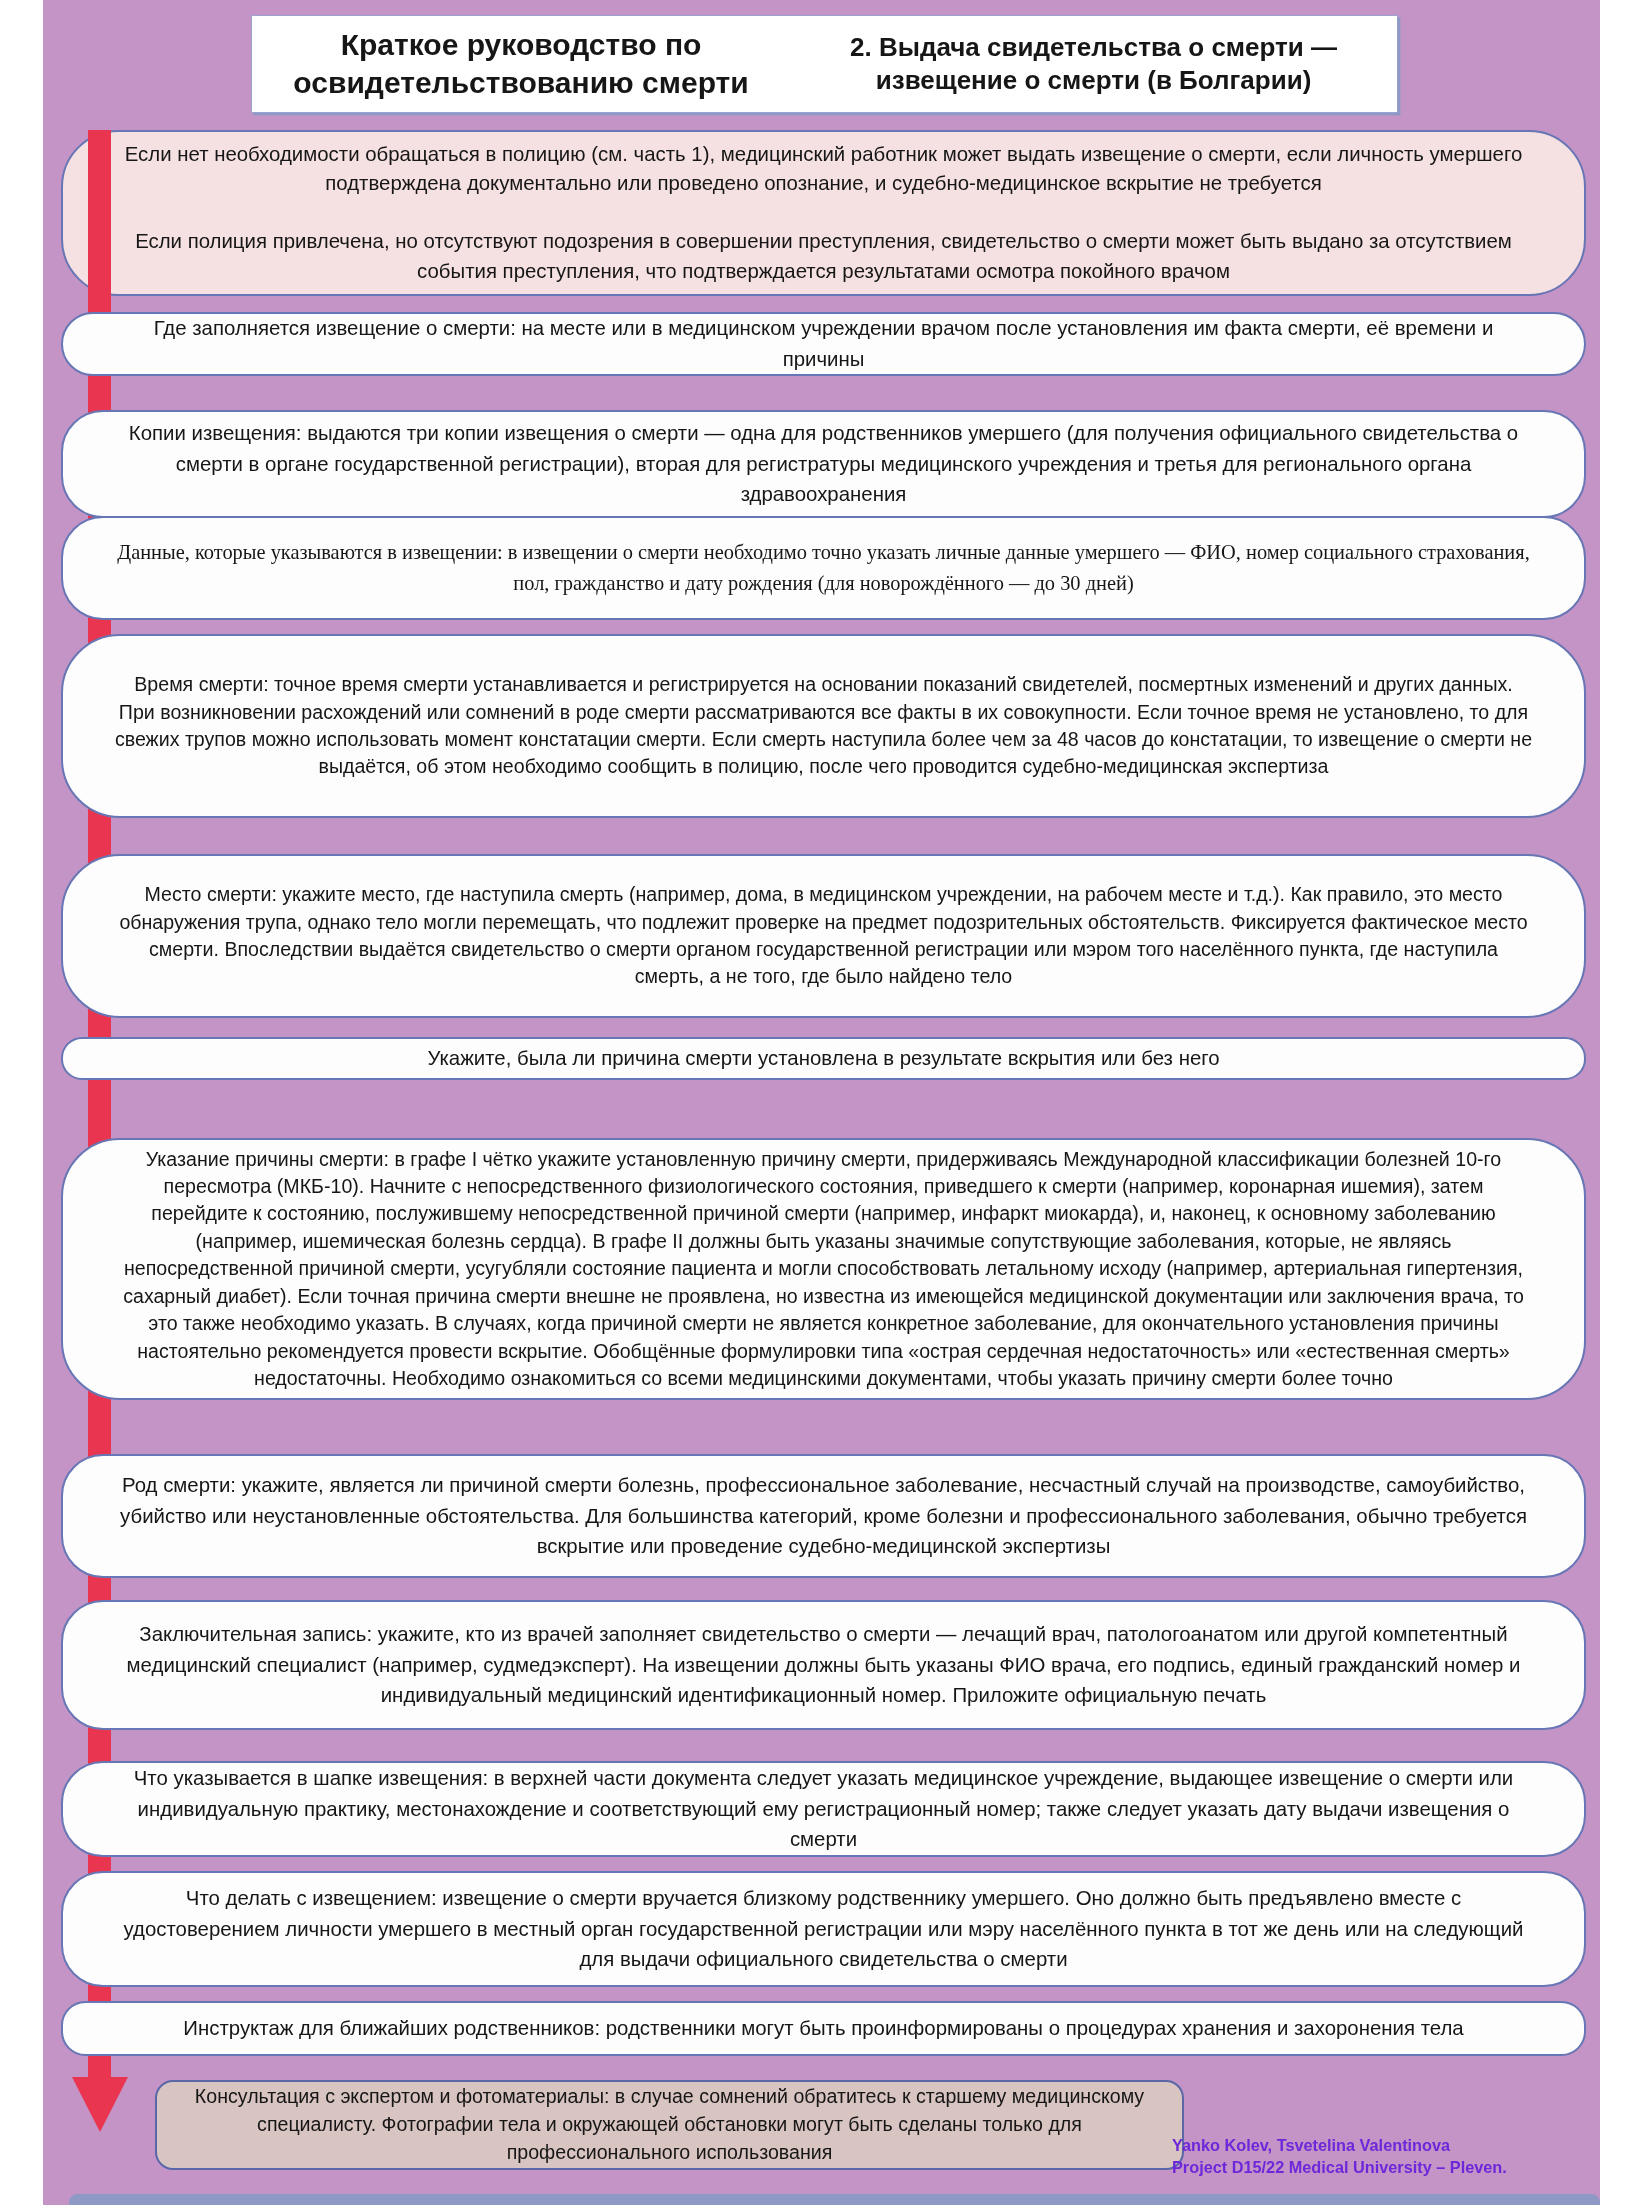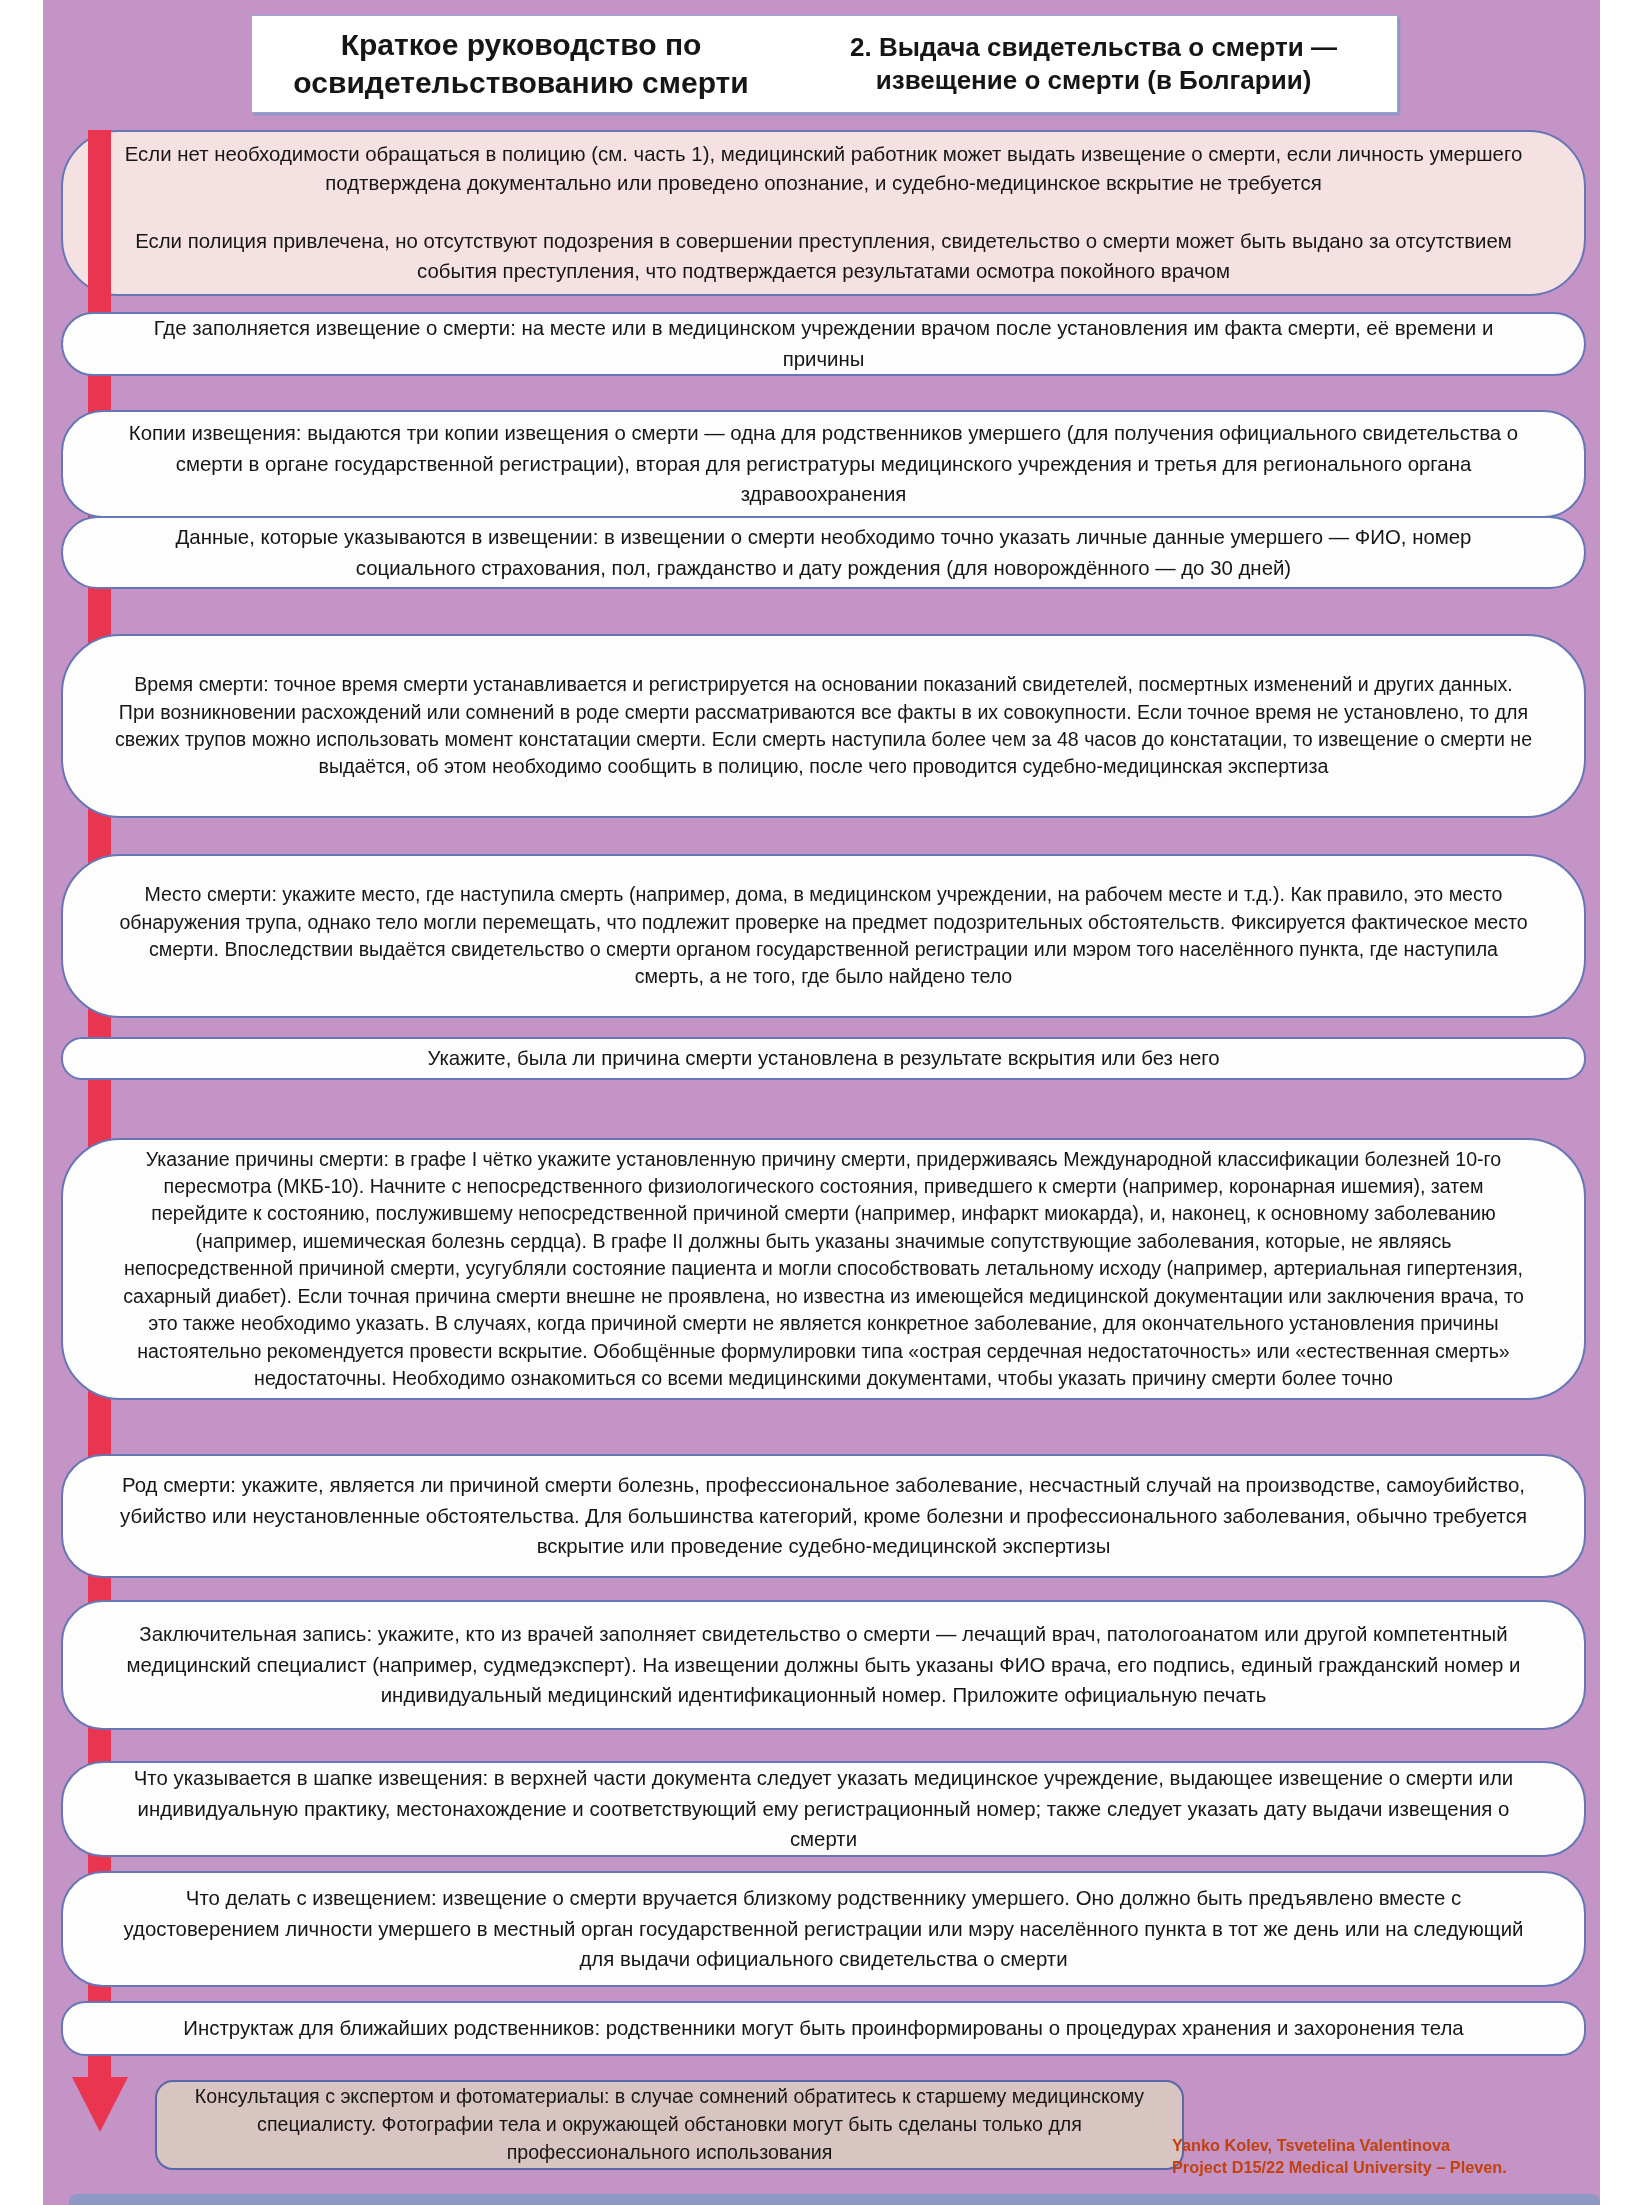--- a/index.html
+++ b/index.html
@@ -30,21 +30,21 @@
   .wbox .t{font-size:20.4px;line-height:1.5;}
   .wbox.dense .t{font-size:19.6px;line-height:1.4;}
   .wbox.tall{border-radius:59px;}
 
   .expert-box{position:absolute;left:155px;top:2080px;width:1029px;height:90px;box-sizing:border-box;
     background:#d8c4c0;border:2.4px solid #5a68a8;border-radius:18px;z-index:3;
     display:flex;align-items:center;justify-content:center;text-align:center;padding:4.9px 33px;}
   .expert-box .t{font-size:19.6px;line-height:1.42;}
 
   .credits{position:absolute;left:1172px;top:2134px;width:457px;z-index:3;
-    font-size:16.3px;font-weight:bold;color:#c2410c;line-height:1.35;}
+    font-size:16.3px;font-weight:bold;color:#6d28d9;line-height:1.35;}
 
   .bottom-strip{position:absolute;left:69px;top:2194px;width:1531px;height:11.4px;background:#8e99c6;
     border-radius:8.2px 8.2px 0 0;z-index:2;}
 </style>
 </head>
 <body>
 
 <div id="poster">
   <div class="purple-bg"></div>
 
@@ -62,21 +62,21 @@
   <div class="flow-arrow-head"></div>
 
   <div class="wbox" style="top:312px;height:64px;">
     <span class="t">Где заполняется извещение о смерти: на месте или в медицинском учреждении врачом после установления им факта смерти, её времени и причины</span>
   </div>
 
   <div class="wbox" style="top:410px;height:108px;">
     <span class="t">Копии извещения: выдаются три копии извещения о смерти — одна для родственников умершего (для получения официального свидетельства о смерти в органе государственной регистрации), вторая для регистратуры медицинского учреждения и третья для регионального органа здравоохранения</span>
   </div>
 
-  <div class="wbox" style="top:516px;height:73px;">
+  <div class="wbox" style="top:516px;height:104px;font-family:Liberation Serif, serif;">
     <span class="t">Данные, которые указываются в извещении: в извещении о смерти необходимо точно указать личные данные умершего — ФИО, номер социального страхования, пол, гражданство и дату рождения (для новорождённого — до 30 дней)</span>
   </div>
 
   <div class="wbox dense tall" style="top:634px;height:184px;">
     <span class="t">Время смерти: точное время смерти устанавливается и регистрируется на основании показаний свидетелей, посмертных изменений и других данных. При возникновении расхождений или сомнений в роде смерти рассматриваются все факты в их совокупности. Если точное время не установлено, то для свежих трупов можно использовать момент констатации смерти. Если смерть наступила более чем за 48 часов до констатации, то извещение о смерти не выдаётся, об этом необходимо сообщить в полицию, после чего проводится судебно-медицинская экспертиза</span>
   </div>
 
   <div class="wbox dense tall" style="top:854px;height:164px;">
     <span class="t">Место смерти: укажите место, где наступила смерть (например, дома, в медицинском учреждении, на рабочем месте и т.д.). Как правило, это место обнаружения трупа, однако тело могли перемещать, что подлежит проверке на предмет подозрительных обстоятельств. Фиксируется фактическое место смерти. Впоследствии выдаётся свидетельство о смерти органом государственной регистрации или мэром того населённого пункта, где наступила смерть, а не того, где было найдено тело</span>
   </div>

